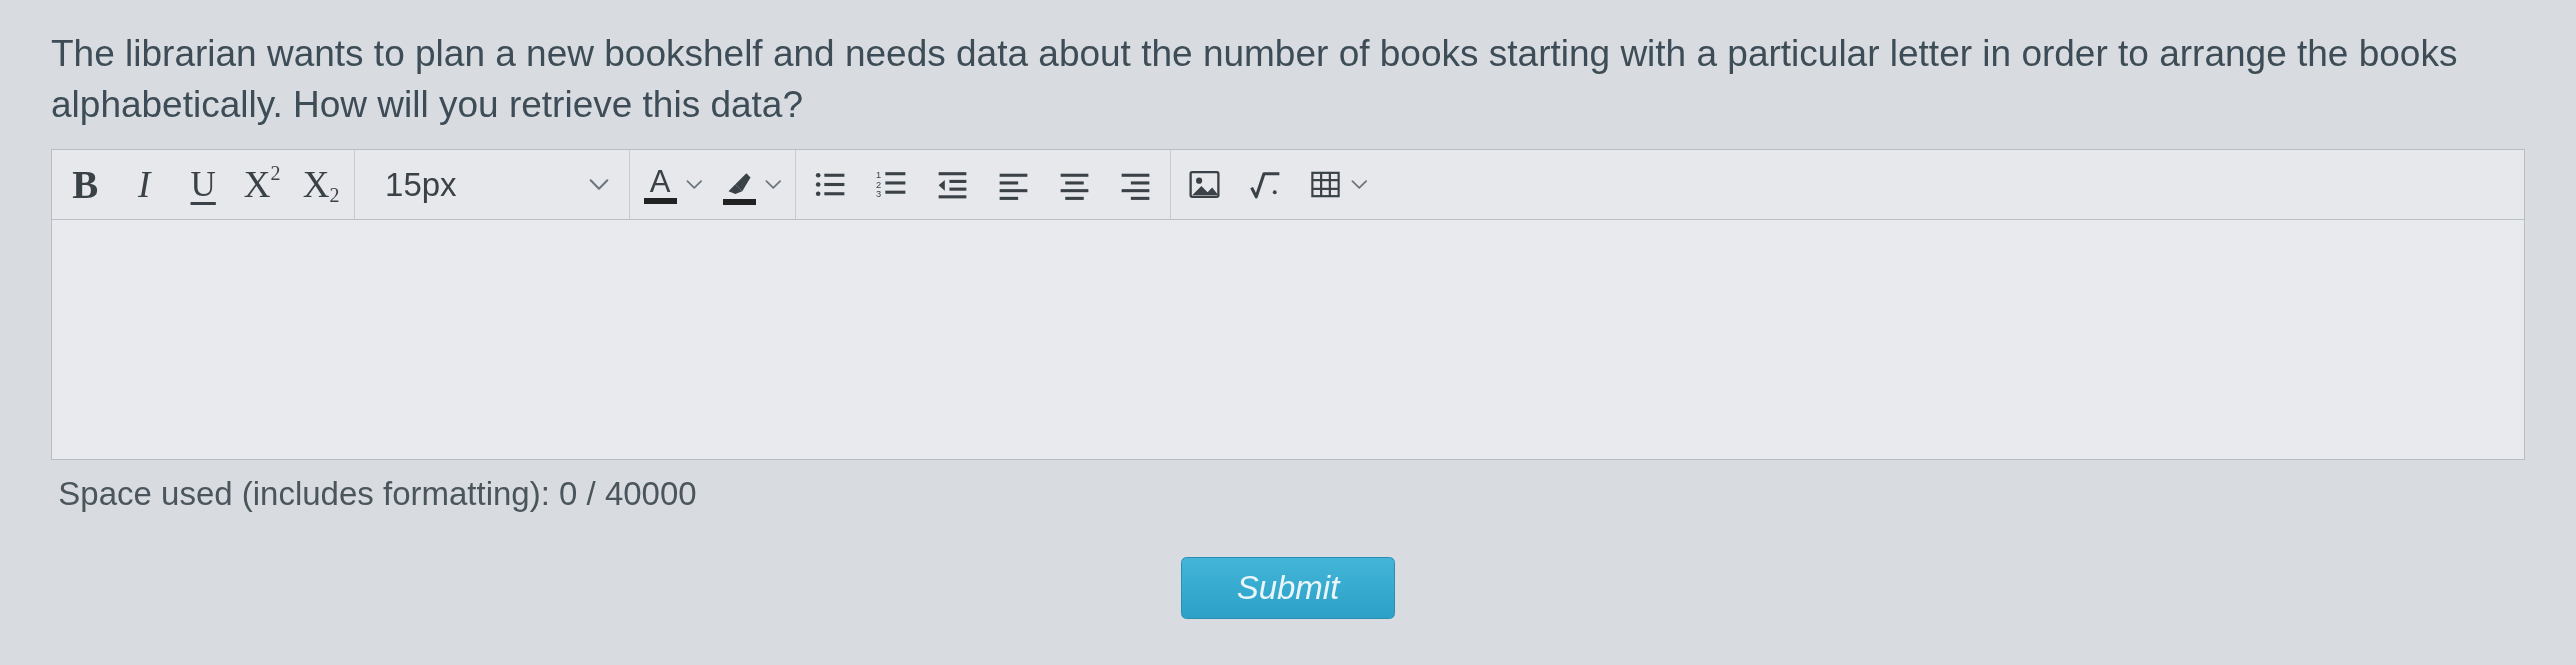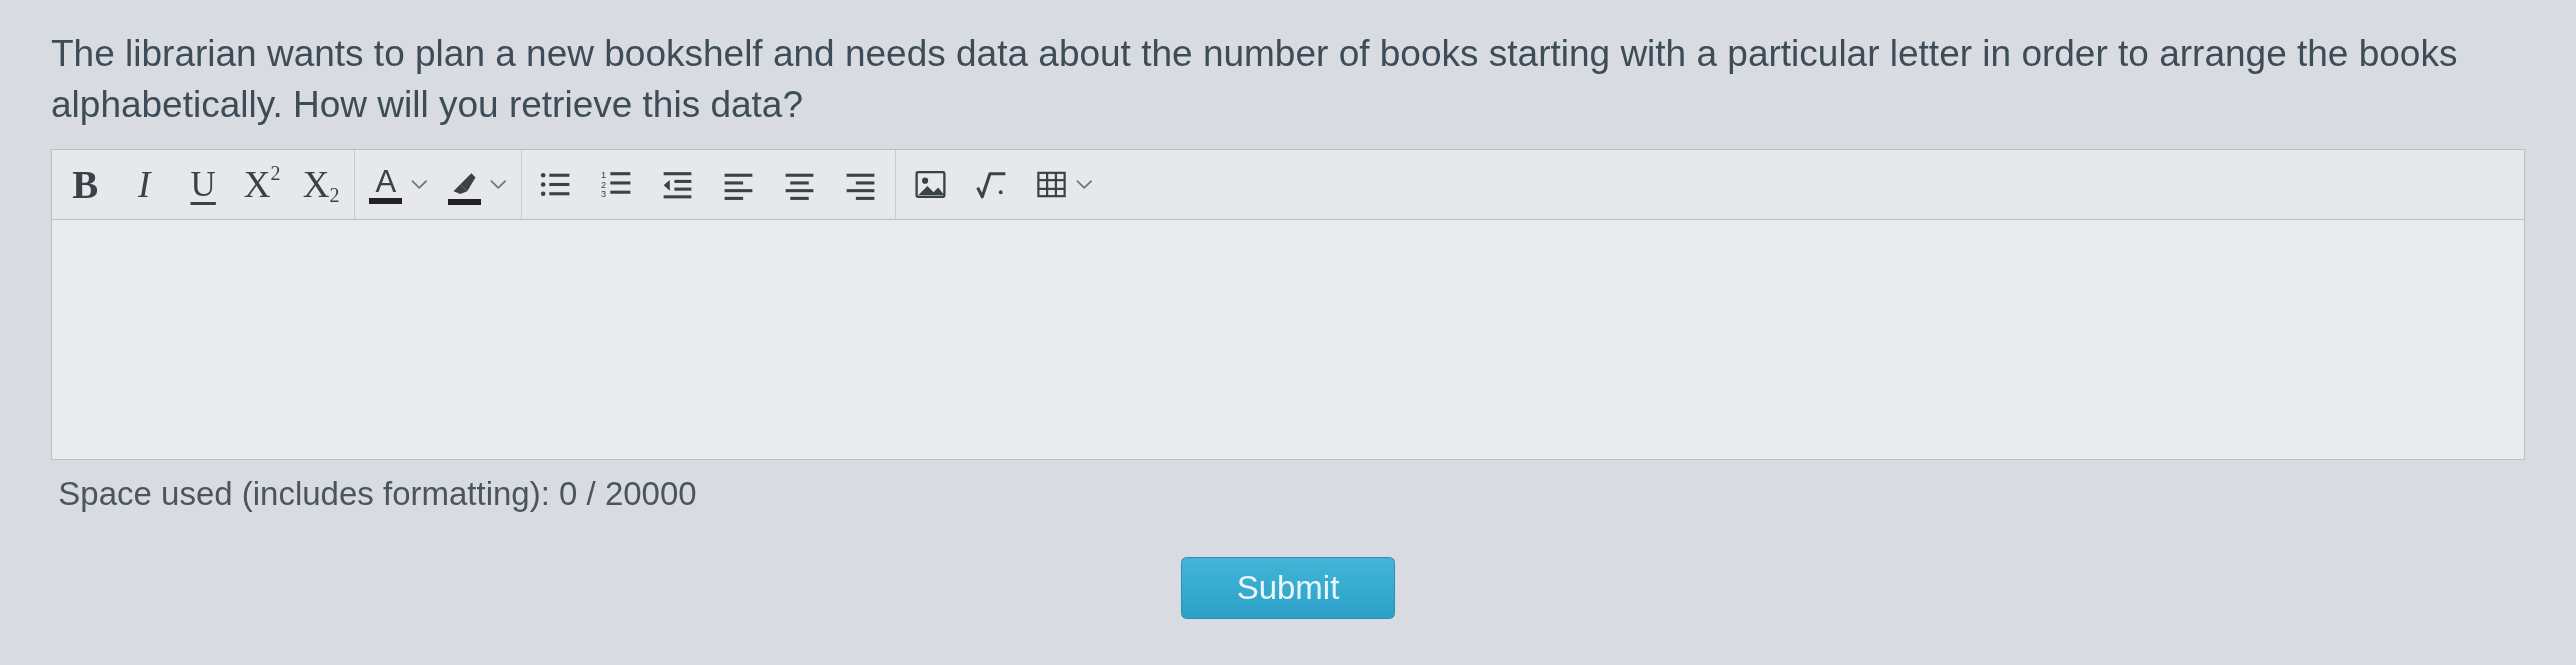--- a/index.html
+++ b/index.html
@@ -115,20 +115,21 @@
     margin-top: 37px;
   }
   .submit-btn {
     background: linear-gradient(#42b5d8, #2da0c8);
     color: #eaf6fb;
     border: 0.9px solid #2a8eb3;
     border-radius: 5.5px;
     font-size: 33px;
     padding: 11px 55px;
     cursor: pointer;
+    font-style: italic;
   }
 </style>
 </head>
 <body>
 
 <div class="question">The librarian wants to plan a new bookshelf and needs data about the number of books starting with a particular letter in order to arrange the books alphabetically. How will you retrieve this data?</div>
 
 <div class="editor-wrap">
   <div class="toolbar">
 
@@ -139,20 +140,30 @@
       <div class="tool-btn sup-btn">
         <span>X</span>
           <span class="script">2</span>
       </div>
       <div class="tool-btn sub-btn">
         <span>X</span>
           <span class="script">2</span>
       </div>
     </div>
 
+    <div class="tool-group">
+      <div class="fontsize-select">
+        <span>15px</span>
+        <span class="chevron">
+          <svg viewBox="0 0 24 14">
+              <path d="M2 2 L12 12 L22 2" stroke="#6c757d" stroke-width="2.5" fill="none" stroke-linecap="round" stroke-linejoin="round"></path>
+            </svg>
+        </span>
+      </div>
+    </div>
 
     <div class="tool-group">
       <div class="tool-btn color-btn">
         <div class="color-btn-inner">
           <span class="A-letter">A</span>
           <span class="underline-bar"></span>
         </div>
         <span class="chevron" style="width:16.5px;height:11px;">
           <svg viewBox="0 0 24 14">
               <path d="M2 2 L12 12 L22 2" stroke="#6c757d" stroke-width="2.5" fill="none" stroke-linecap="round" stroke-linejoin="round"></path>
@@ -259,18 +270,18 @@
             </svg>
         </span>
       </div>
     </div>
 
   </div>
 
   <div class="editor-area" contenteditable="true" style=""></div>
 </div>
 
-<div class="status">Space used (includes formatting): 0 / 20000</div>
+<div class="status">Space used (includes formatting): 0 / 40000</div>
 
 <div class="submit-area">
   <button class="submit-btn">Submit</button>
 </div>
 
 
 </body></html>

